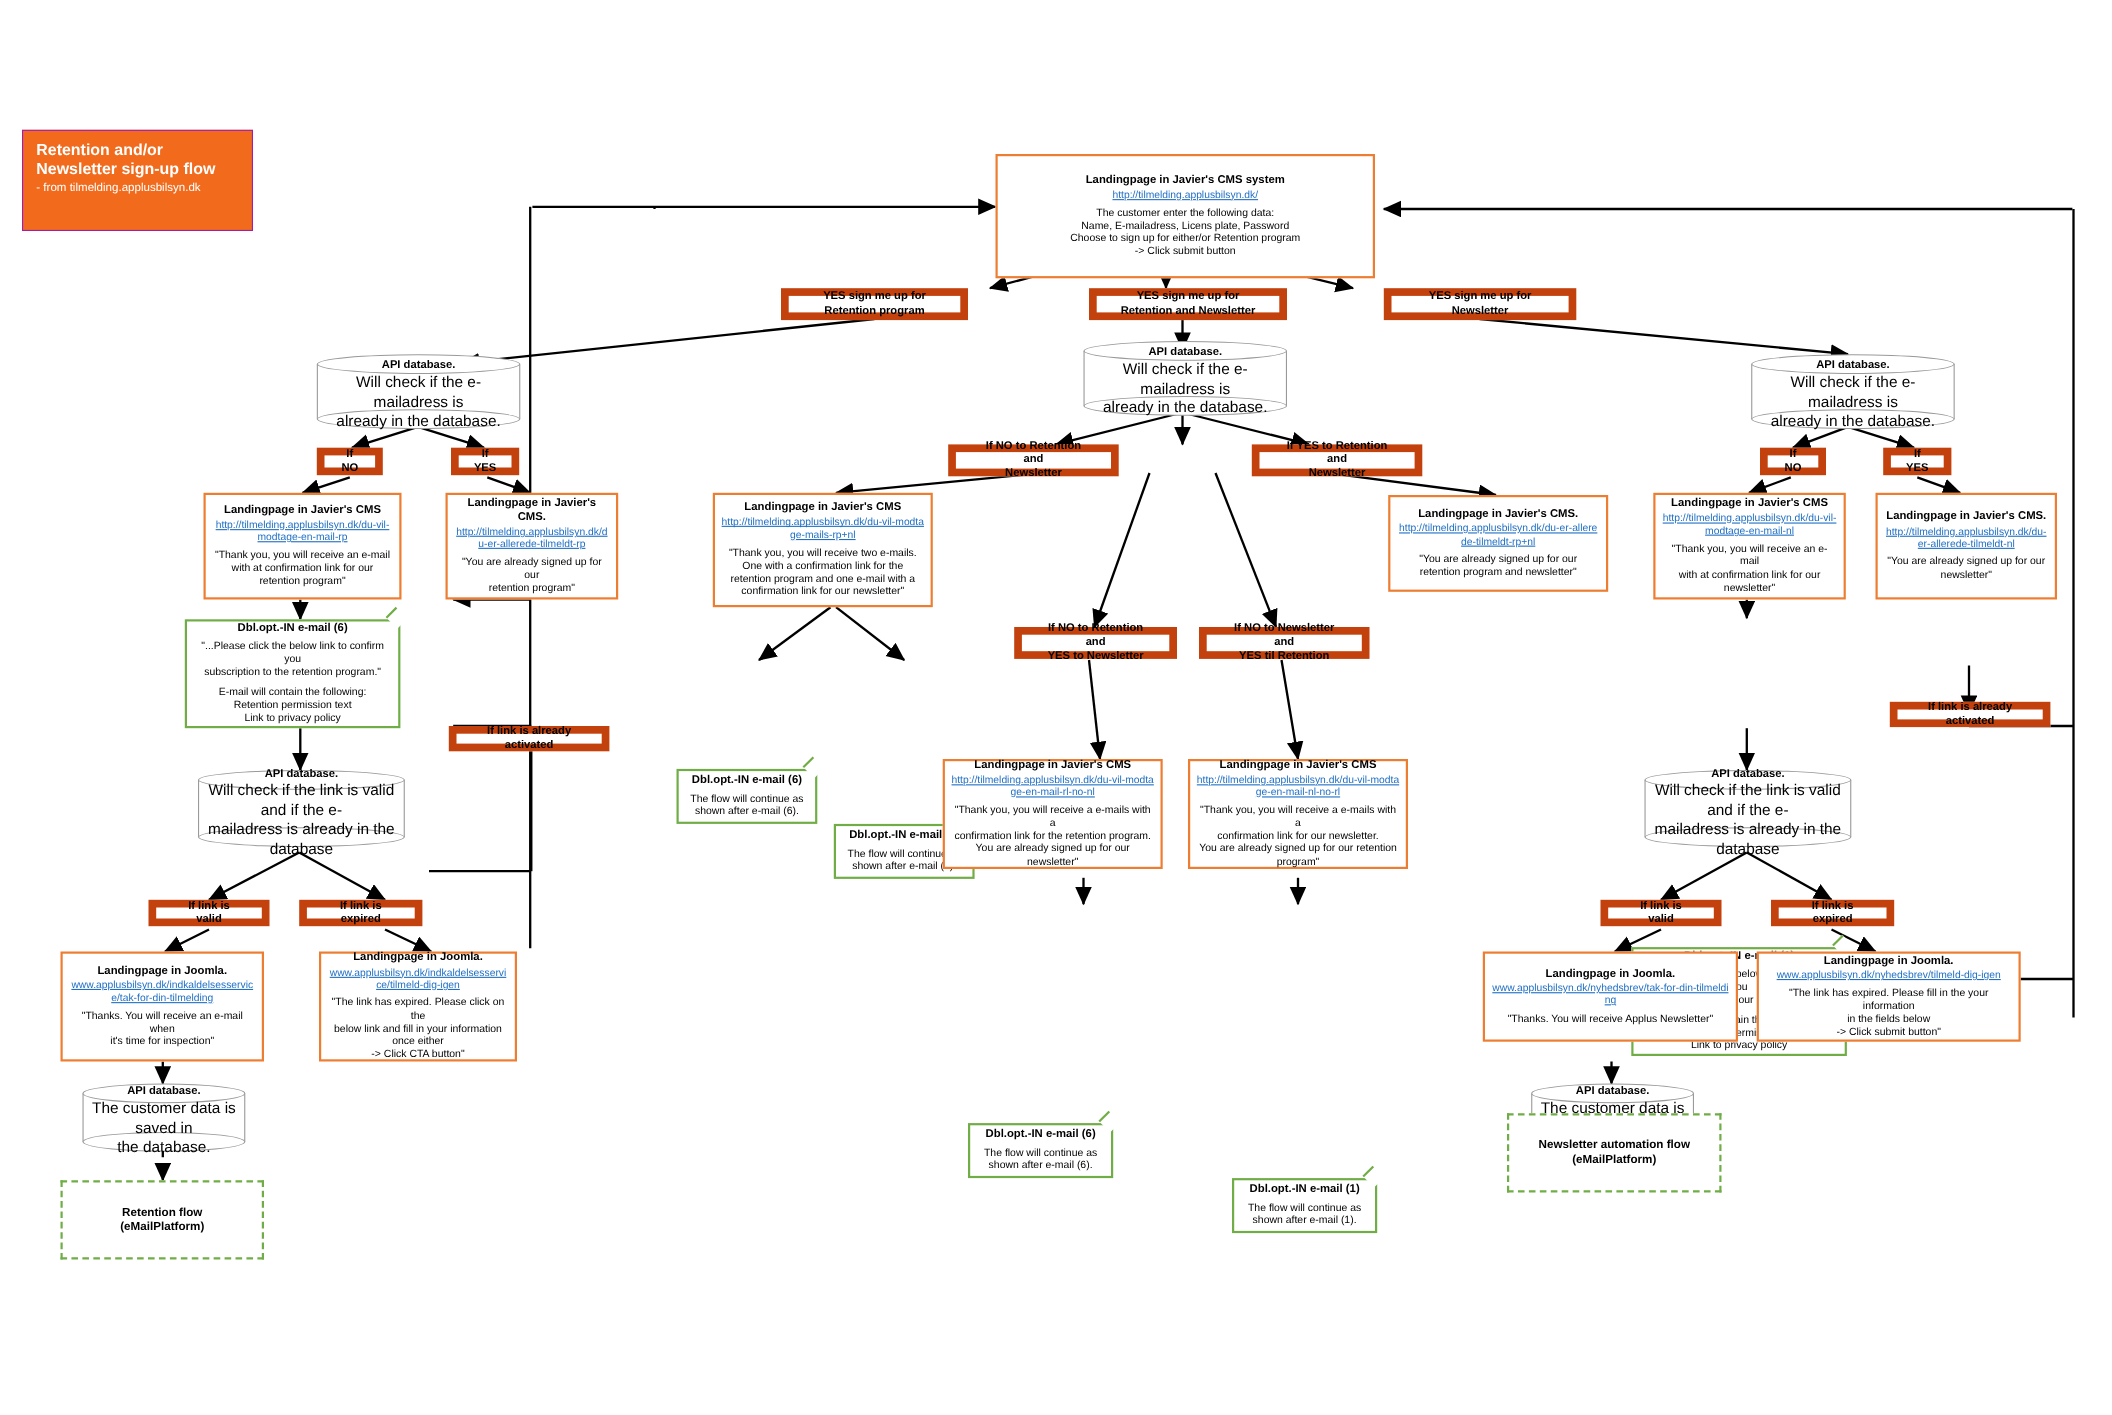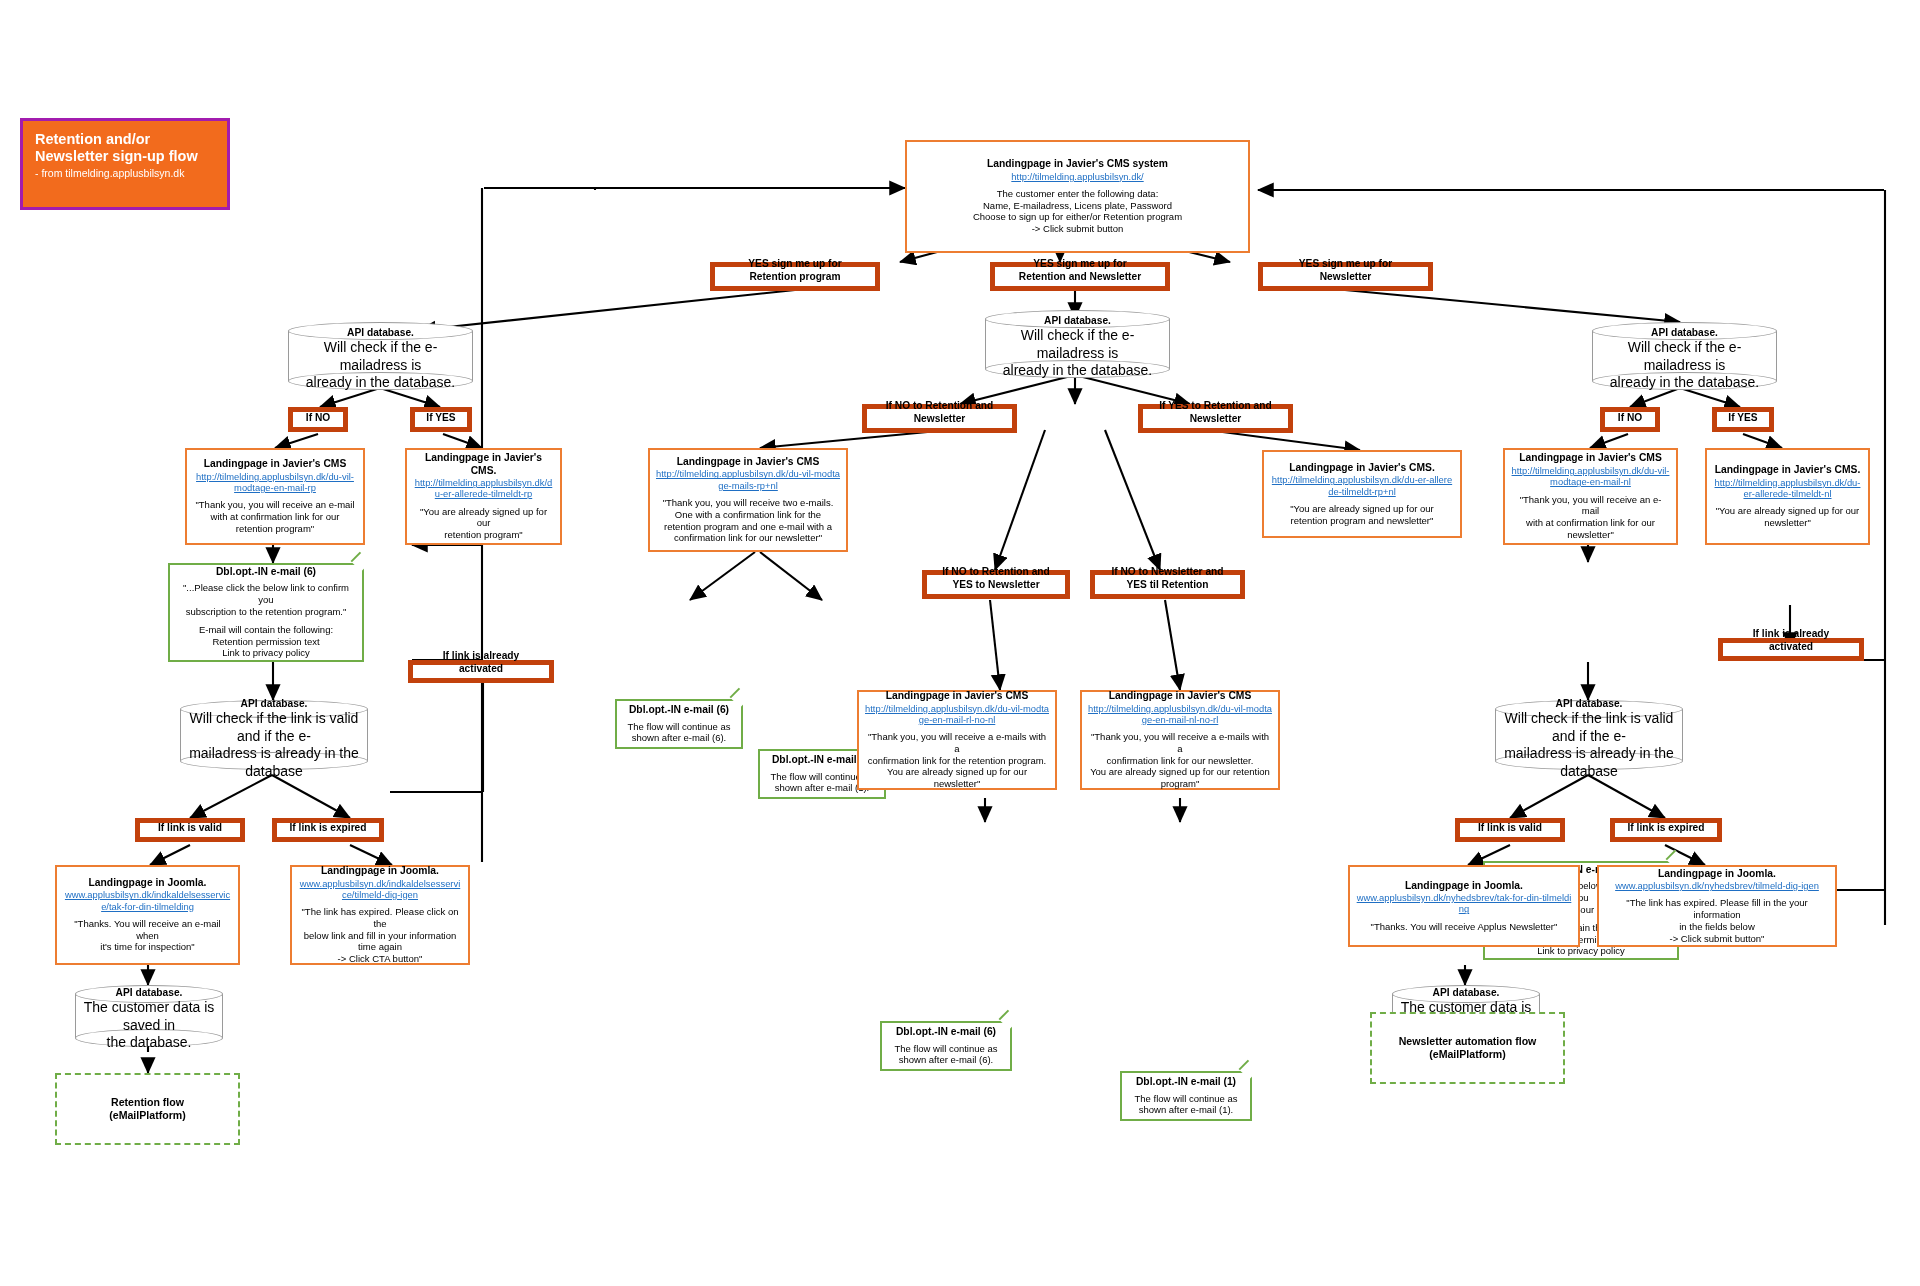--- a/index.html
+++ b/index.html
@@ -4,29 +4,29 @@
 <style>
   html,body{margin:0;padding:0;background:#ffffff;}
   body{font-family:"Liberation Sans",sans-serif;}
   #canvas{position:relative;width:1920px;height:1286px;overflow:hidden;background:#fff;}
   #edges{position:absolute;left:0;top:0;width:1920px;height:1286px;}
 
   .node{position:absolute;box-sizing:border-box;display:flex;flex-direction:column;
         align-items:center;justify-content:center;text-align:center;z-index:3;background:#fff;}
 
   
-  .banner{background:#F26B1D;color:#fff;border:3px solid #a21caf;
+  .banner{background:#F26B1D;color:#fff;border:1px solid #a21caf;
           align-items:flex-start;justify-content:flex-start;padding:10px 0 0 12px;}
   .banner .t1{font-weight:bold;font-size:14.5px;line-height:1.18;text-align:left;}
   .banner .t2{font-size:10.5px;line-height:1.2;text-align:left;margin-top:2px;}
 
   
   .orange{border:2.3px solid #ED7D31;padding:5px 6px;}
   
-  .plain{border:5px solid #c2410c;padding:3px 8px;font-weight:bold;font-size:10.2px;line-height:1.22;justify-content:flex-end;}
+  .plain{border:7px solid #c2410c;padding:3px 20px;font-weight:bold;font-size:10.2px;line-height:1.22;}
   
   .green{border:2.2px solid #70AD47;padding:5px 7px;position:relative;}
   .green::after{content:"";position:absolute;top:-2.2px;right:-2.2px;width:13px;height:13px;
     background:#fff;border-left:2.2px solid #70AD47;
     transform:rotate(45deg) translate(4px,-5px);transform-origin:top right;}
   
   .dashed{border:2.4px dashed #70AD47;padding:6px;font-weight:bold;font-size:10.6px;line-height:1.25;}
 
   .hdr{font-weight:bold;font-size:10.3px;line-height:1.22;}
   .url{color:#1F6FC4;text-decoration:underline;font-size:9.4px;line-height:1.2;
@@ -290,21 +290,21 @@
       <div>it's time for inspection"</div>
     </div>
   </div>
 
   <div class="node orange" style="left:290px;top:865px;width:180px;height:100px;">
     <div class="hdr">Landingpage in Joomla.</div>
     <a class="url">www.applusbilsyn.dk/indkaldelsesservice/tilmeld-dig-igen</a>
     <div class="body">
       <div>"The link has expired. Please click on the</div>
       <div>below link and fill in your information</div>
-      <div>time again</div>
+      <div>once either</div>
       <div>-&gt; Click CTA button"</div>
     </div>
   </div>
 
   <div class="cyl" style="left:75px;top:985px;width:148px;height:62px;">
     <div class="shape">
         <div class="side"></div>
         <div class="top"></div>
         <div class="bot"></div>
       </div>

